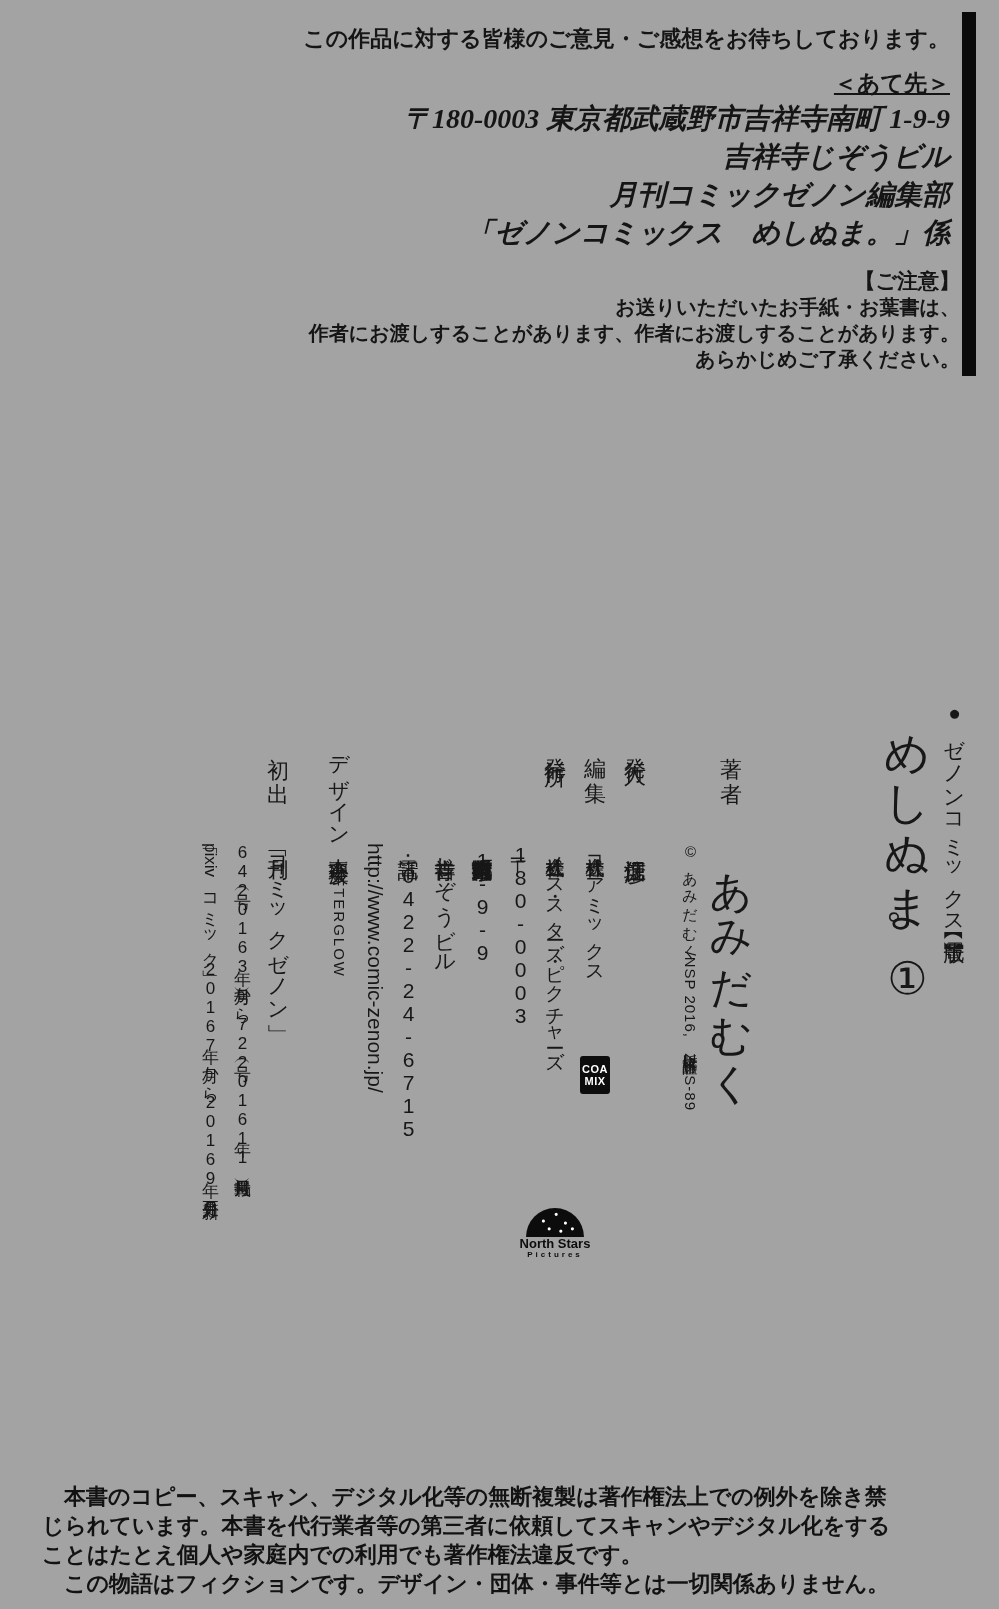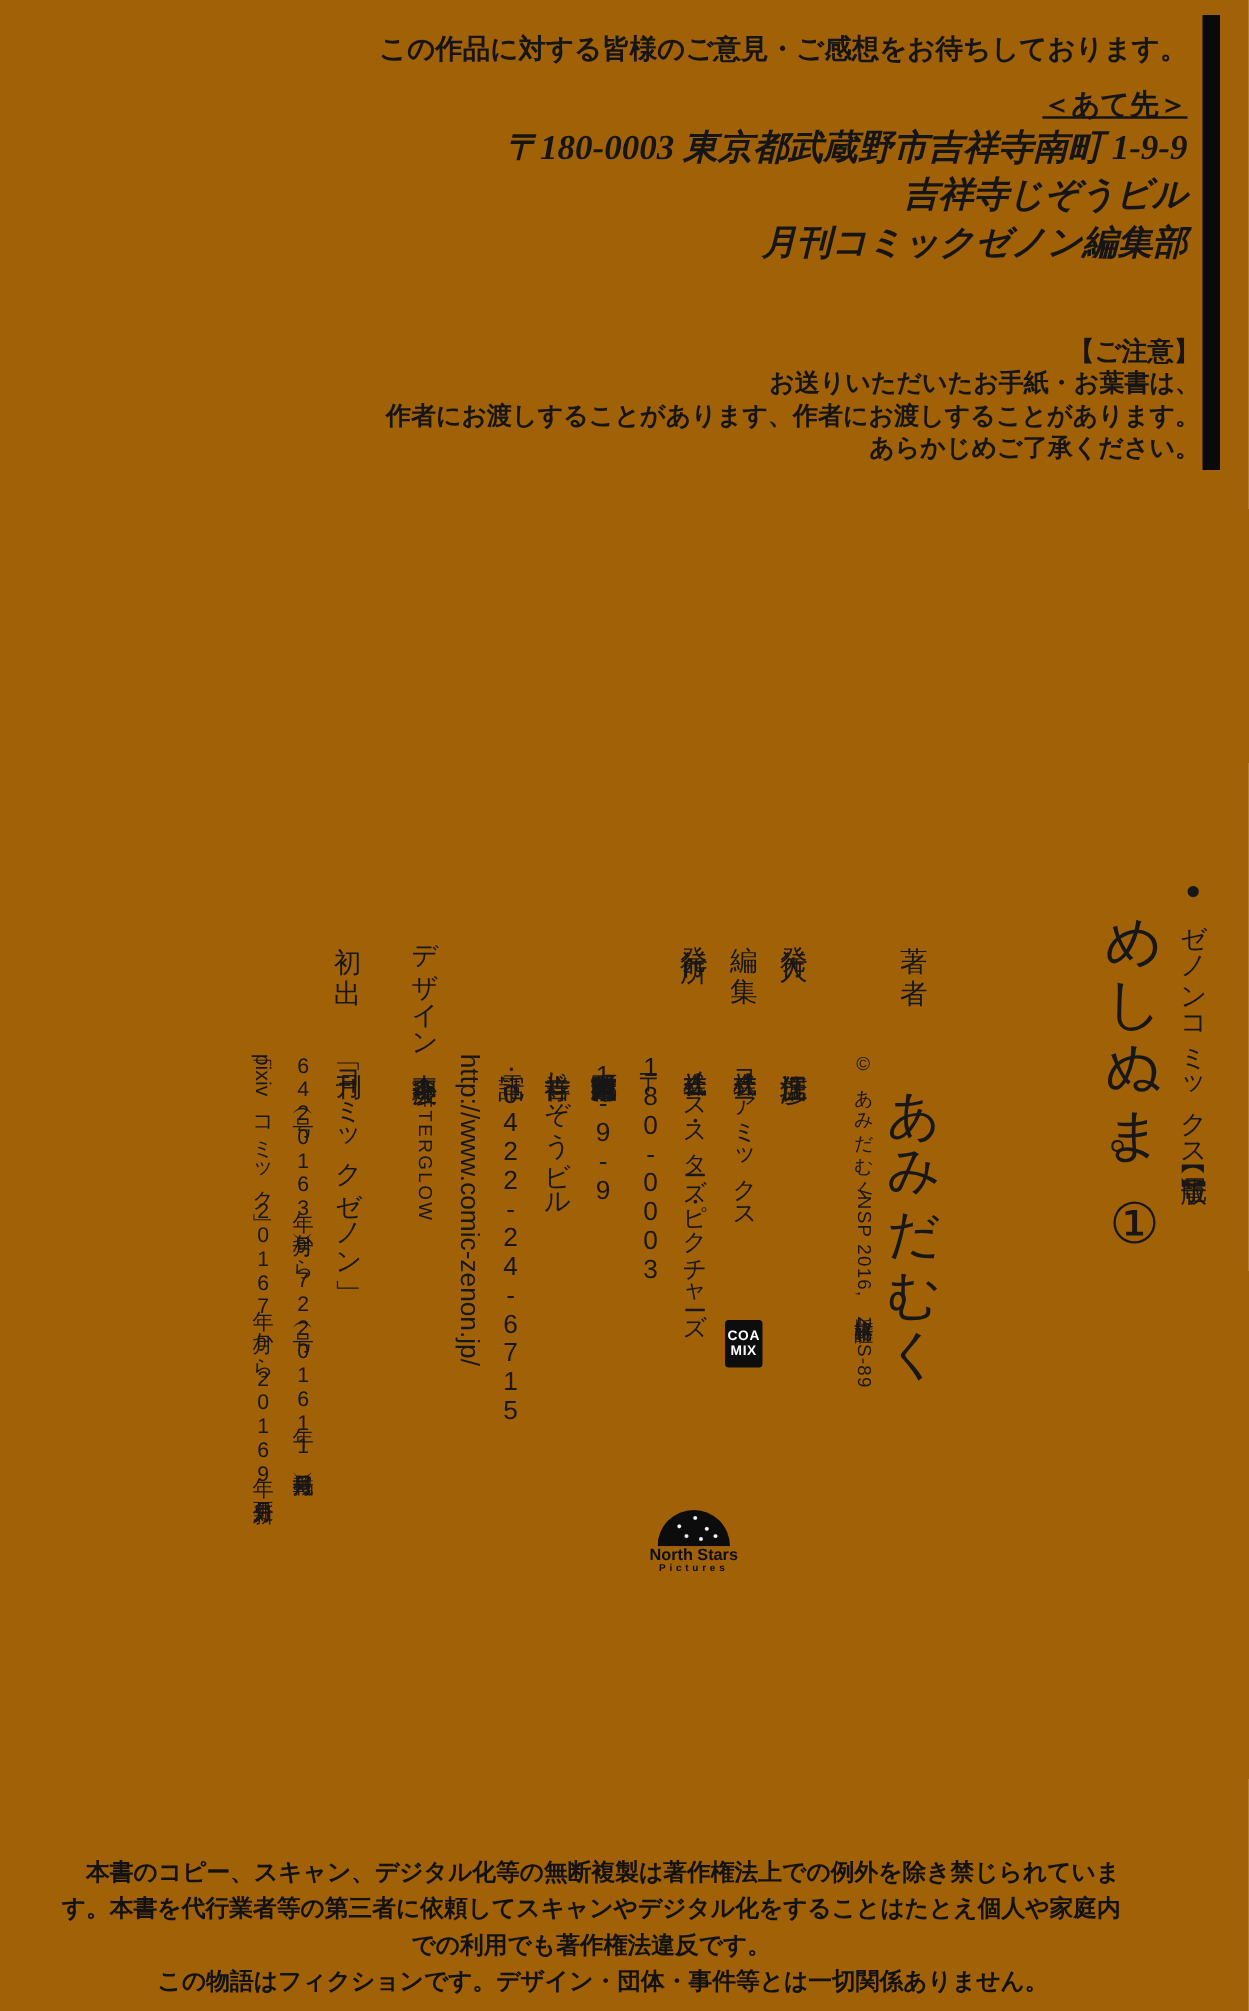--- a/index.html
+++ b/index.html
@@ -58,35 +58,36 @@
             radial-gradient(circle at 68% 52%, #fff 1px, transparent 2px),
             radial-gradient(circle at 40% 72%, #fff 1px, transparent 2px),
             radial-gradient(circle at 80% 72%, #fff 1px, transparent 2px),
             radial-gradient(circle at 60% 80%, #fff 1px, transparent 2px),
             #0c0c0c;}
   .nsname{font-size:13px;font-weight:bold;line-height:13px;margin-top:0;}
   .nssub{font-size:8px;font-weight:bold;letter-spacing:3px;line-height:9px;}
 
   
   #footer{position:absolute;left:42px;top:1484px;width:862px;
-          font-family:Liberation Serif, serif;font-weight:bold;
-          font-size:19px;line-height:29px;color:#121212;text-align:center;}
+          font-family:Liberation Mono, monospace;font-weight:bold;
+          font-size:22px;line-height:29px;color:#121212;}
   #footer p{margin:0;text-indent:1em;}
 </style>
 </head>
 <body>
 
-<div id="page" style="background: #a16207; color: rgb(20, 20, 20);">
+<div id="page" style="background: #a3a3a3; color: rgb(20, 20, 20);">
 
   <div id="fb-line1" class="top-serif">この作品に対する皆様のご意見・ご感想をお待ちしております。</div>
   <div id="fb-atesaki" class="top-serif">＜あて先＞</div>
   <div id="fb-address" class="top-serif">
     <div>〒180-0003 東京都武蔵野市吉祥寺南町 1-9-9</div>
     <div>吉祥寺じぞうビル</div>
     <div>月刊コミックゼノン編集部</div>
+    <div>「ゼノンコミックス　めしぬま。」係</div>
   </div>
   <div id="fb-notice" class="top-serif">
     <div class="notice-title">【ご注意】</div>
     <div>お送りいただいたお手紙・お葉書は、</div>
     <div>作者にお渡しすることがあります、作者にお渡しすることがあります。</div>
     <div>あらかじめご了承ください。</div>
   </div>
   <div id="top-bar" style="background: rgb(10, 10, 10);"></div>
 
   <div id="colophon">

